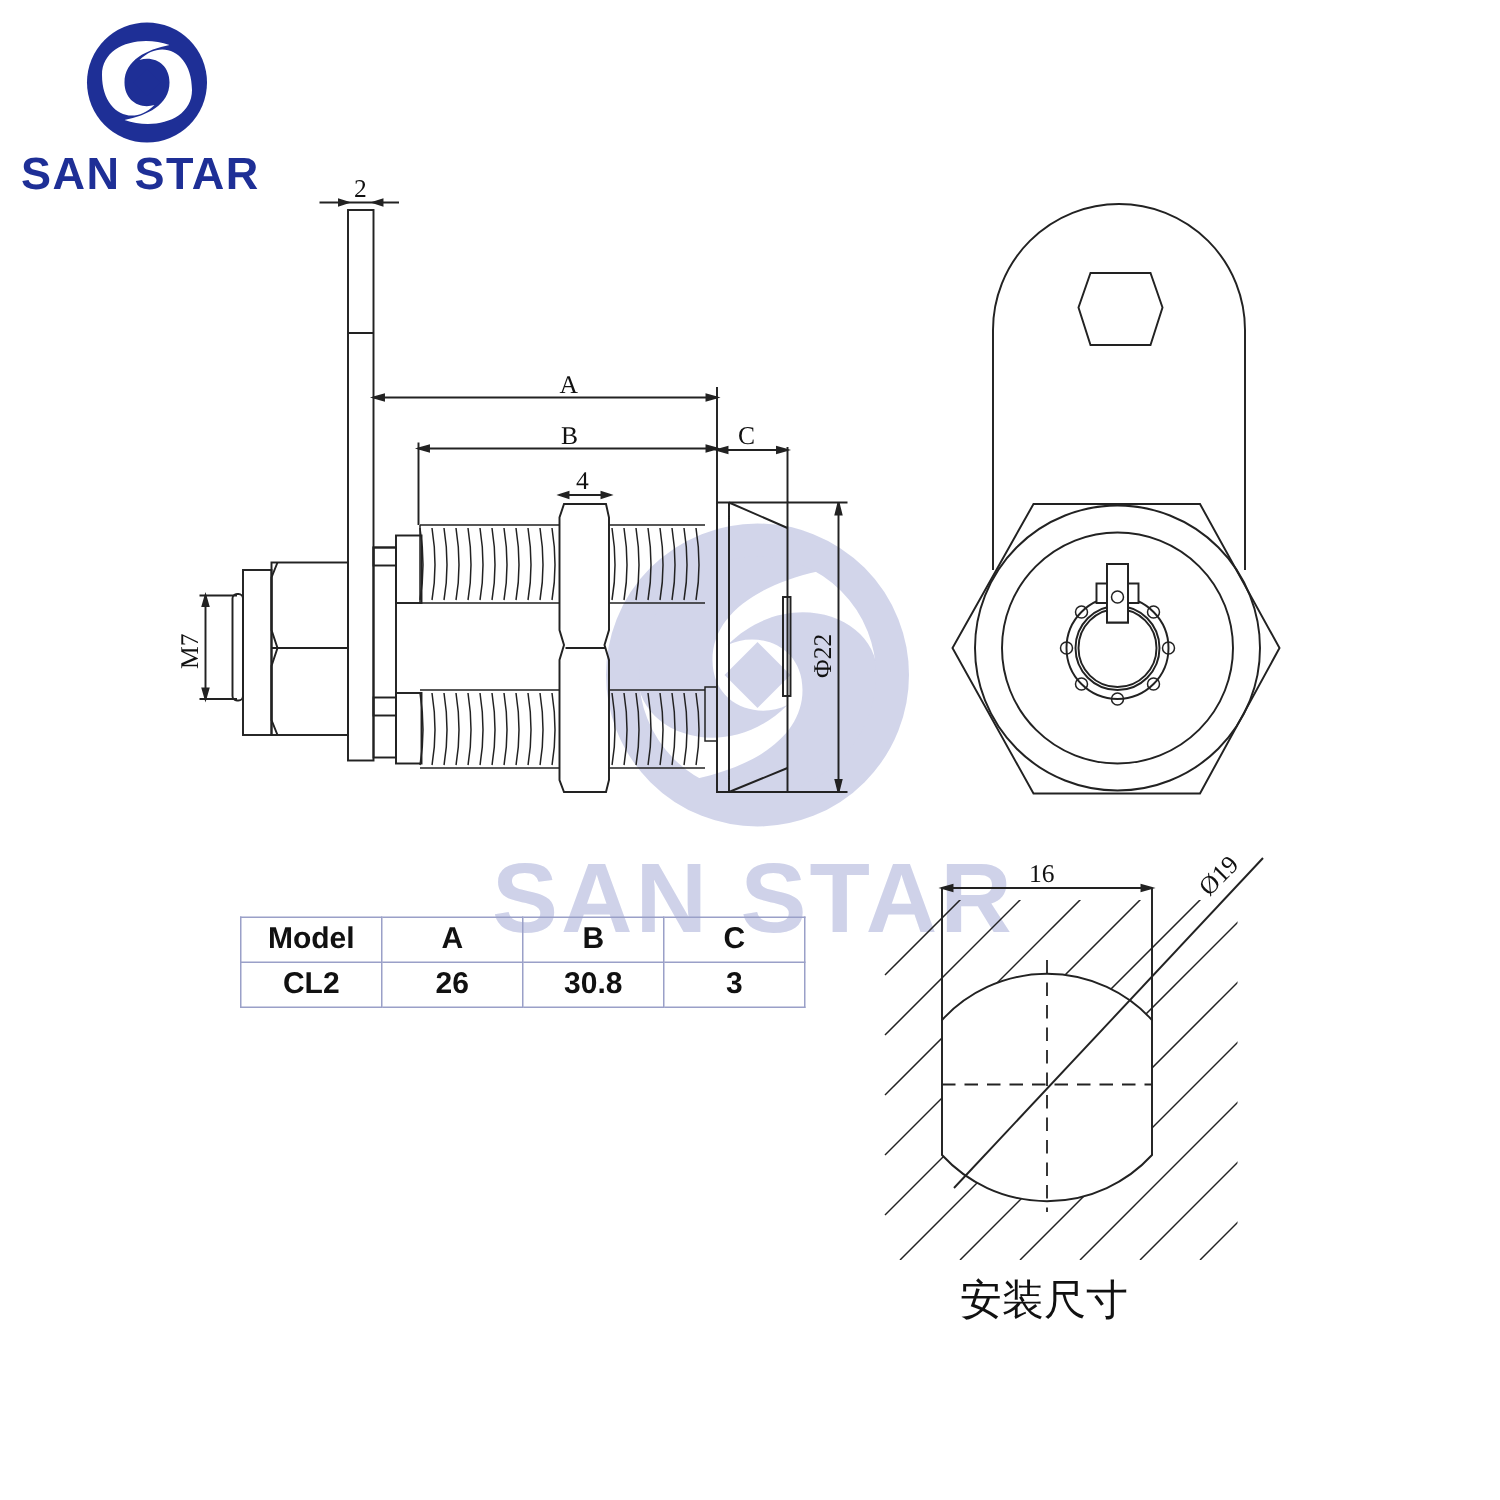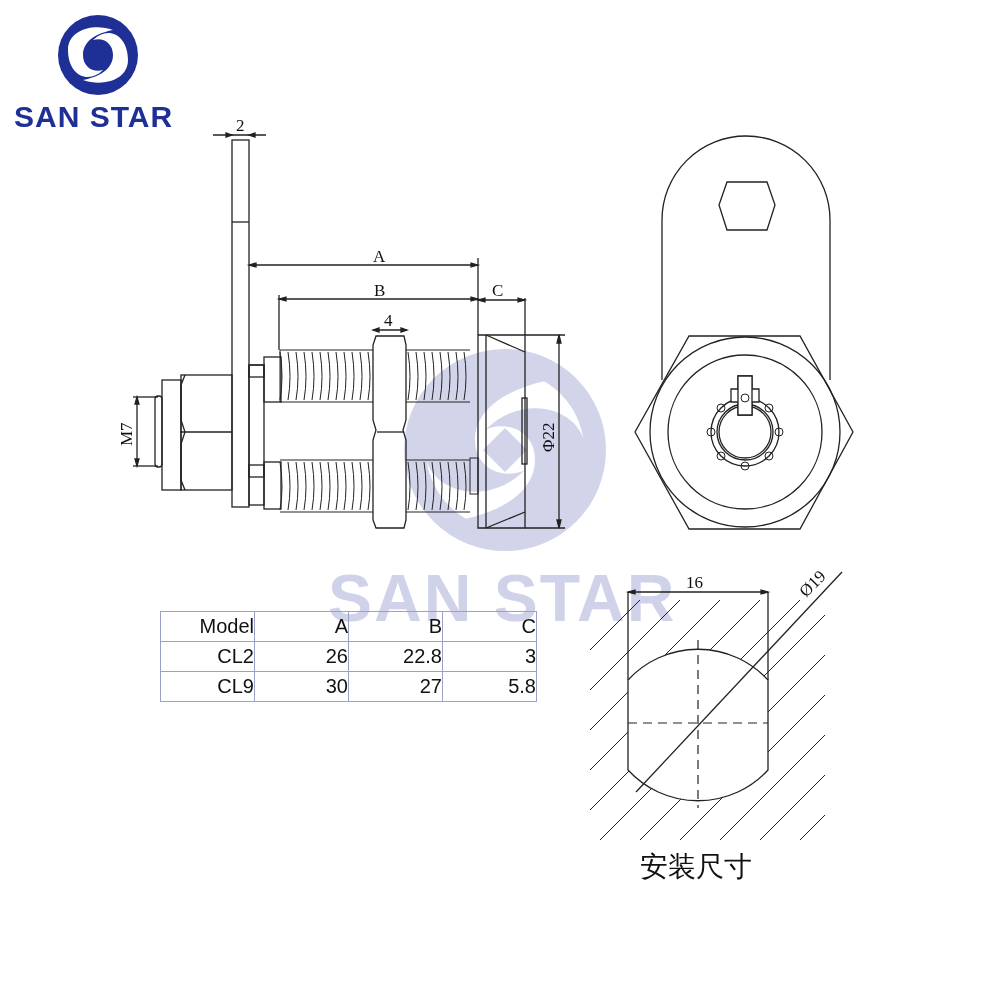--- a/index.html
+++ b/index.html
@@ -2,21 +2,21 @@
 <html><head>
 <meta charset="utf-8">
 <style>
   html, body { margin:0; padding:0; background:#ffffff; }
   body { width:1000px; height:1000px; position:relative; overflow:hidden; font-family:"Liberation Sans", sans-serif; }
   .layer { position:absolute; left:0; top:0; width:1000px; height:1000px; }
   .logo-text { position:absolute; left:14px; top:100px; font-family:"Liberation Sans", sans-serif; font-weight:bold; font-size:30px; color:#1e2f96; letter-spacing:1px; }
   .wm-text { position:absolute; left:328px; top:560px; font-family:"Liberation Sans", sans-serif; font-weight:bold; font-size:66px; color:#c7cbe6; letter-spacing:2px; opacity:0.85; }
   .dim { font-family:"Liberation Serif", serif; font-size:17px; fill:#111; }
   table.spec { position:absolute; left:160px; top:611px; border-collapse:collapse; font-family:"Liberation Sans", sans-serif; font-size:20px; color:#111; }
-  table.spec td, table.spec th { border:1.4px solid #9aa0c8; width:93px; height:29px; text-align:right; padding:0; font-weight:normal; }
+  table.spec td, table.spec th { border:1.4px solid #9aa0c8; width:93px; height:29px; text-align:center; padding:0; font-weight:bold; }
   table.spec th:first-child, table.spec td:first-child { width:93px; }
   .caption { position:absolute; left:640px; top:848px; font-family:"DejaVu Sans", sans-serif; font-size:28px; color:#111; }
 </style>
 </head>
 <body>
 
 <svg class="layer" viewBox="0 0 1000 1000">
   <g transform="translate(505,450)" fill="#c7cbe6" opacity="0.8">
     <path d="M-80,0 A80,80 0 0,1 40,-69 C0,-60 -30,-40 -30,-10 C-30,20 0,30 20,20 C-20,60 -80,40 -80,0 Z"></path>
     <path d="M80,0 A80,80 0 0,1 -40,69 C0,60 30,40 30,10 C30,-20 0,-30 -20,-20 C20,-60 80,-40 80,0 Z"></path>
@@ -181,25 +181,19 @@
       <th>Model</th>
       <th>A</th>
       <th>B</th>
       <th>C</th>
     </tr>
   </thead>
   <tbody>
     <tr>
       <td>CL2</td>
       <td>26</td>
-      <td>22.8</td>
+      <td>30.8</td>
       <td>3</td>
-    </tr>
-    <tr>
-      <td>CL9</td>
-      <td>30</td>
-      <td>27</td>
-      <td>5.8</td>
     </tr>
   </tbody>
 </table>
 
 <div class="caption">安装尺寸</div>
 
 </body></html>

